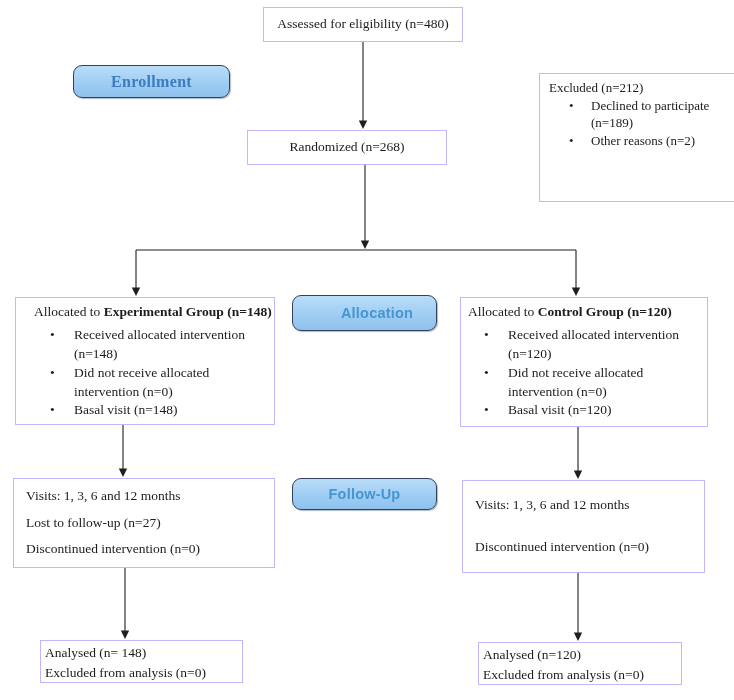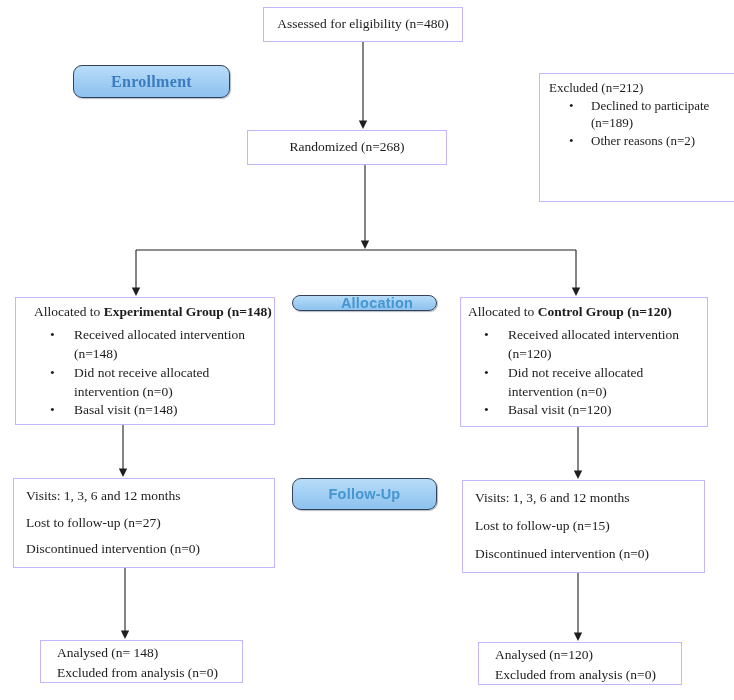--- a/index.html
+++ b/index.html
@@ -23,21 +23,21 @@
   .pill-serif{font-family:"Liberation Serif", serif;font-weight:bold;font-size:16px;color:#3c7cc0;letter-spacing:.3px;}
   .pill-sans{font-family:"Liberation Sans", sans-serif;font-weight:bold;font-size:14.5px;color:#4596d1;letter-spacing:.2px;}
   .bullet{display:flex;}
   .bullet::before{content:"\2022";flex:0 0 24px;margin-left:16px;text-align:left;}
   .bullet span{flex:1;}
   .excluded-box{padding:5px 9px;font-size:13px;line-height:1.36;}
   .excluded-box .bullet::before{flex:0 0 22px;margin-left:20px;}
   .alloc-box{padding:5px 7px;}
   .alloc-title{white-space:nowrap;margin-bottom:4px;}
   .followup-box{padding:4px 12px;display:flex;flex-direction:column;justify-content:space-around;}
-  .analysis-box{padding:2px 16px;line-height:1.5;}
+  .analysis-box{padding:2px 4px;line-height:1.5;}
 </style>
 </head>
 <body>
 
 <div id="stage">
 
   <svg class="connectors" width="734" height="700" viewBox="0 0 734 700">
     <g stroke="#1f1f1f" stroke-width="1.1" fill="none">
       <line x1="363" y1="42" x2="363" y2="122"></line>
       <line x1="365" y1="165" x2="365" y2="242"></line>
@@ -76,21 +76,21 @@
     </div>
     <div class="bullet">
       <span>Other reasons (n=2)</span>
     </div>
   </div>
 
   <div class="box center-box" style="left:247px;top:130px;width:200px;height:35px;">
     <span>Randomized (n=268)</span>
   </div>
 
-  <div class="pill pill-sans" style="left:292px;top:295px;width:145px;height:16px;padding-left:25px;">
+  <div class="pill pill-sans" style="left:292px;top:295px;width:145px;height:36px;padding-left:25px;">
     <span>Allocation</span>
   </div>
 
   <div class="box alloc-box" style="left:15px;top:297px;width:260px;height:128px;padding-left:18px;">
     <div class="alloc-title">
       <span>Allocated to </span><b>Experimental Group (n=148)</b>
     </div>
     <div class="bullet">
       <span>Received allocated intervention (n=148)</span>
     </div>
@@ -122,21 +122,20 @@
   </div>
 
   <div class="box followup-box" style="left:13px;top:478px;width:262px;height:90px;">
     <div>Visits: 1, 3, 6 and 12 months</div>
     <div>Lost to follow-up (n=27)</div>
     <div>Discontinued intervention (n=0)</div>
   </div>
 
   <div class="box followup-box" style="left:462px;top:480px;width:243px;height:93px;">
     <div>Visits: 1, 3, 6 and 12 months</div>
-    <div>Lost to follow-up (n=15)</div>
     <div>Discontinued intervention (n=0)</div>
   </div>
 
 
   <div class="box analysis-box" style="left:40px;top:640px;width:203px;height:43px;">
     <div>Analysed (n= 148)</div>
     <div>Excluded from analysis (n=0)</div>
   </div>
 
   <div class="box analysis-box" style="left:478px;top:642px;width:204px;height:43px;">

